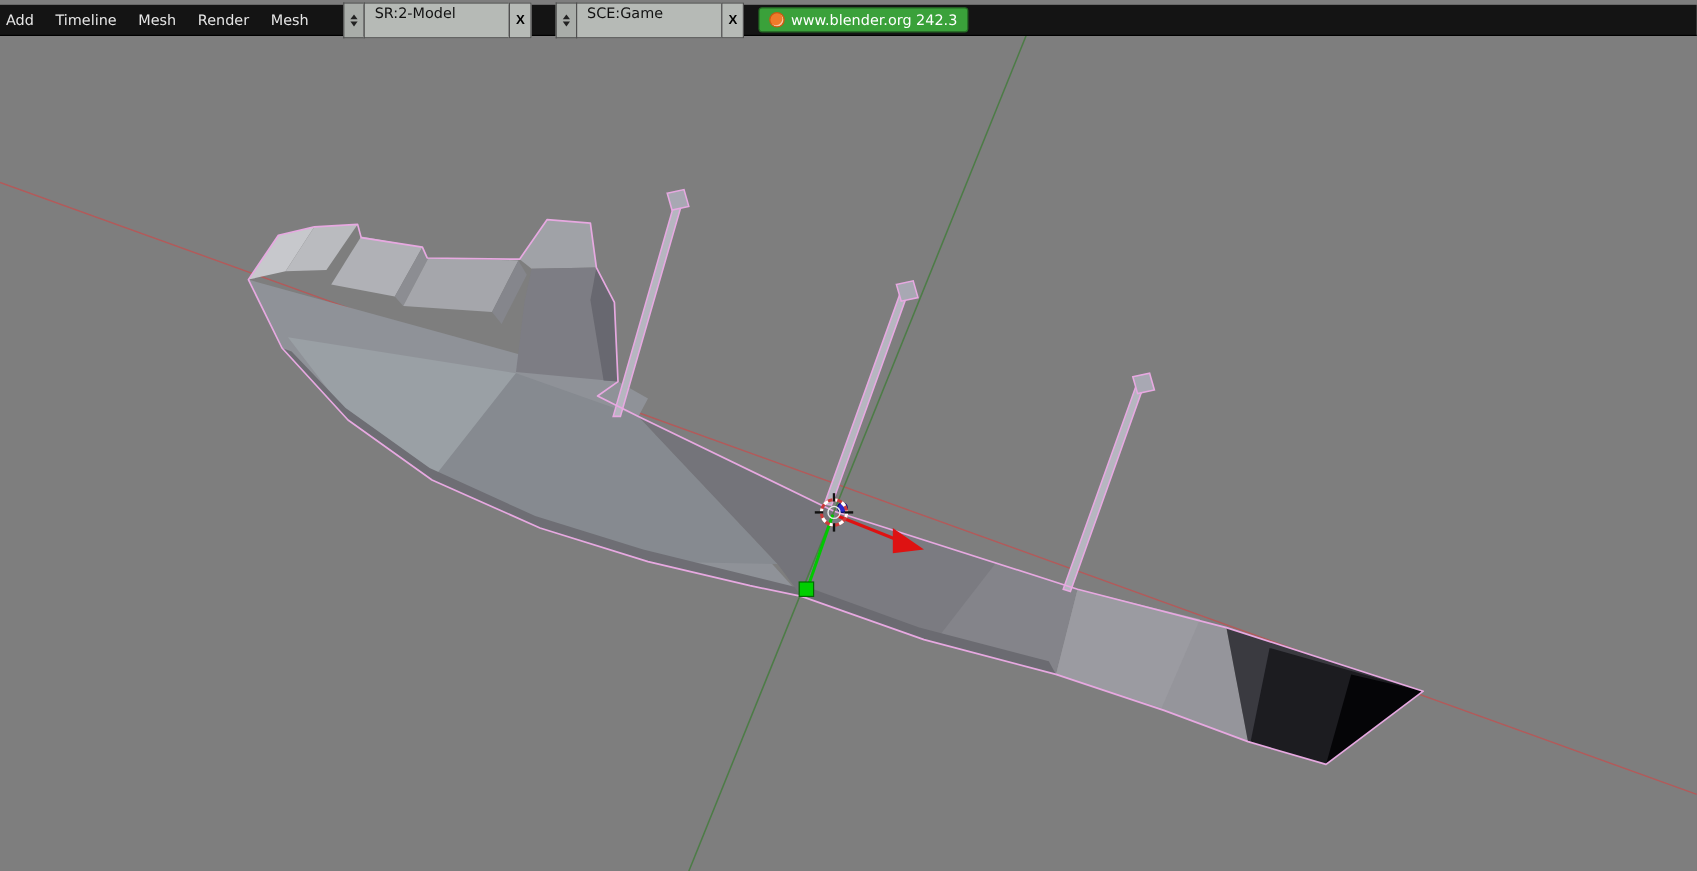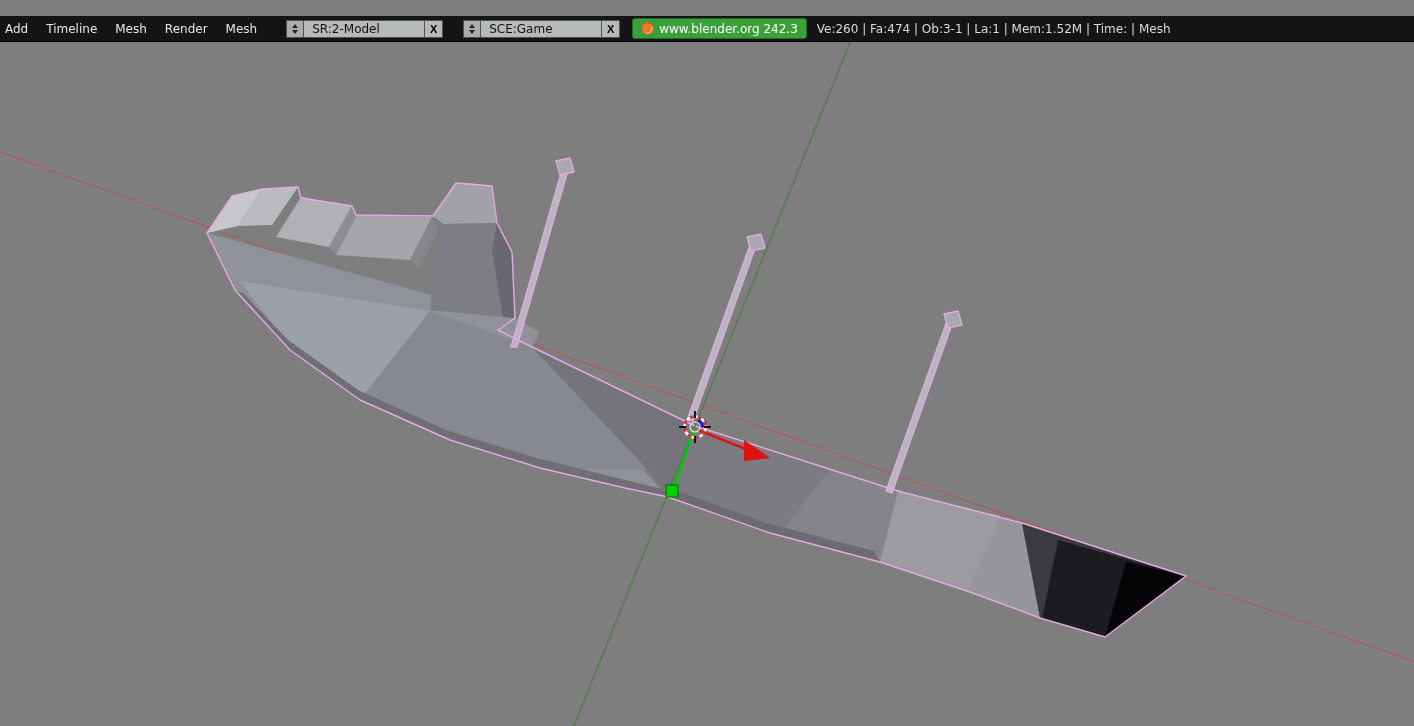--- a/index.html
+++ b/index.html
@@ -12,41 +12,41 @@
     font-family: "DejaVu Sans", "Liberation Sans", sans-serif;
   }
   #stage { position: relative; width: 1414px; height: 726px; }
 
   
   #viewport-svg { position: absolute; top: 0; left: 0; }
 
   
   .header {
     position: absolute;
-    top: 16px; left: 0; right: 0;
+    top: 4px; left: 0; right: 0;
     height: 25px;
     background: #141414;
     border-bottom: 1px solid #000;
     display: flex;
     align-items: center;
     font-size: 12px;
     color: #e6e6e6;
     z-index: 10;
     white-space: nowrap;
   }
   .menu-item {
     padding: 0 9px;
     cursor: pointer;
   }
   .menu-item:first-child { padding-left: 5px; }
 
   .combo {
     display: flex;
     align-items: stretch;
-    height: 18px;
+    height: 30px;
     margin-left: 20px;
   }
   .browse-btn {
     width: 17px;
     background: #a9ada9;
     border: 1px solid #505050;
     border-right: none;
     display: flex;
     flex-direction: column;
     align-items: center;
@@ -206,16 +206,15 @@
       </button>
       <div class="combo-field">SCE:Game</div>
       <button class="x-btn">X</button>
     </div>
 
     <div class="version-btn">
       <span class="blender-logo"></span>
       <span>www.blender.org 242.3</span>
     </div>
 
-    <span class="stats">Ve:260 | Fa:474 | Ob:3-1 | La:1 | Mem:1.52M | Time: | Mesh</span>
   </div>
 
 </div>
 
 </body></html>

